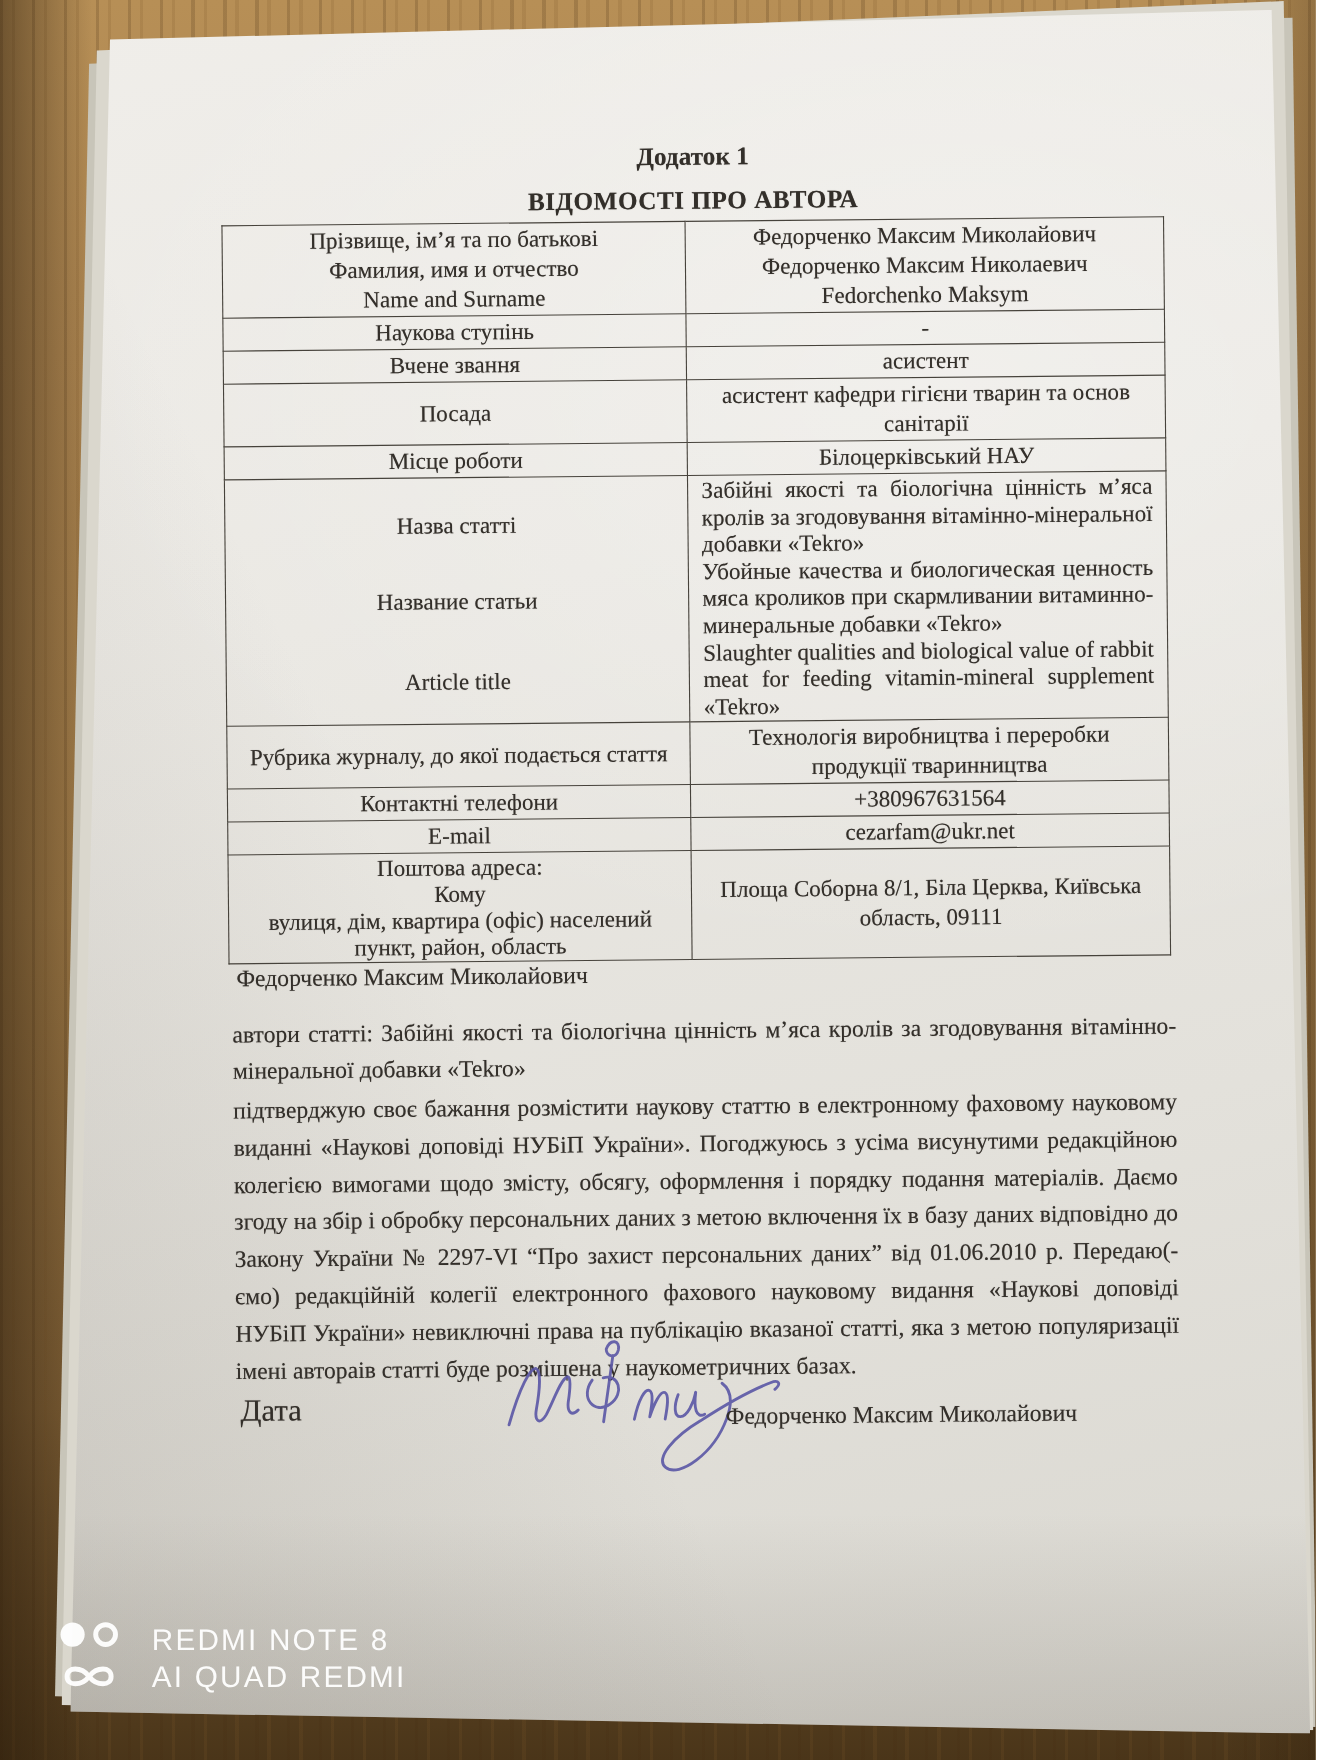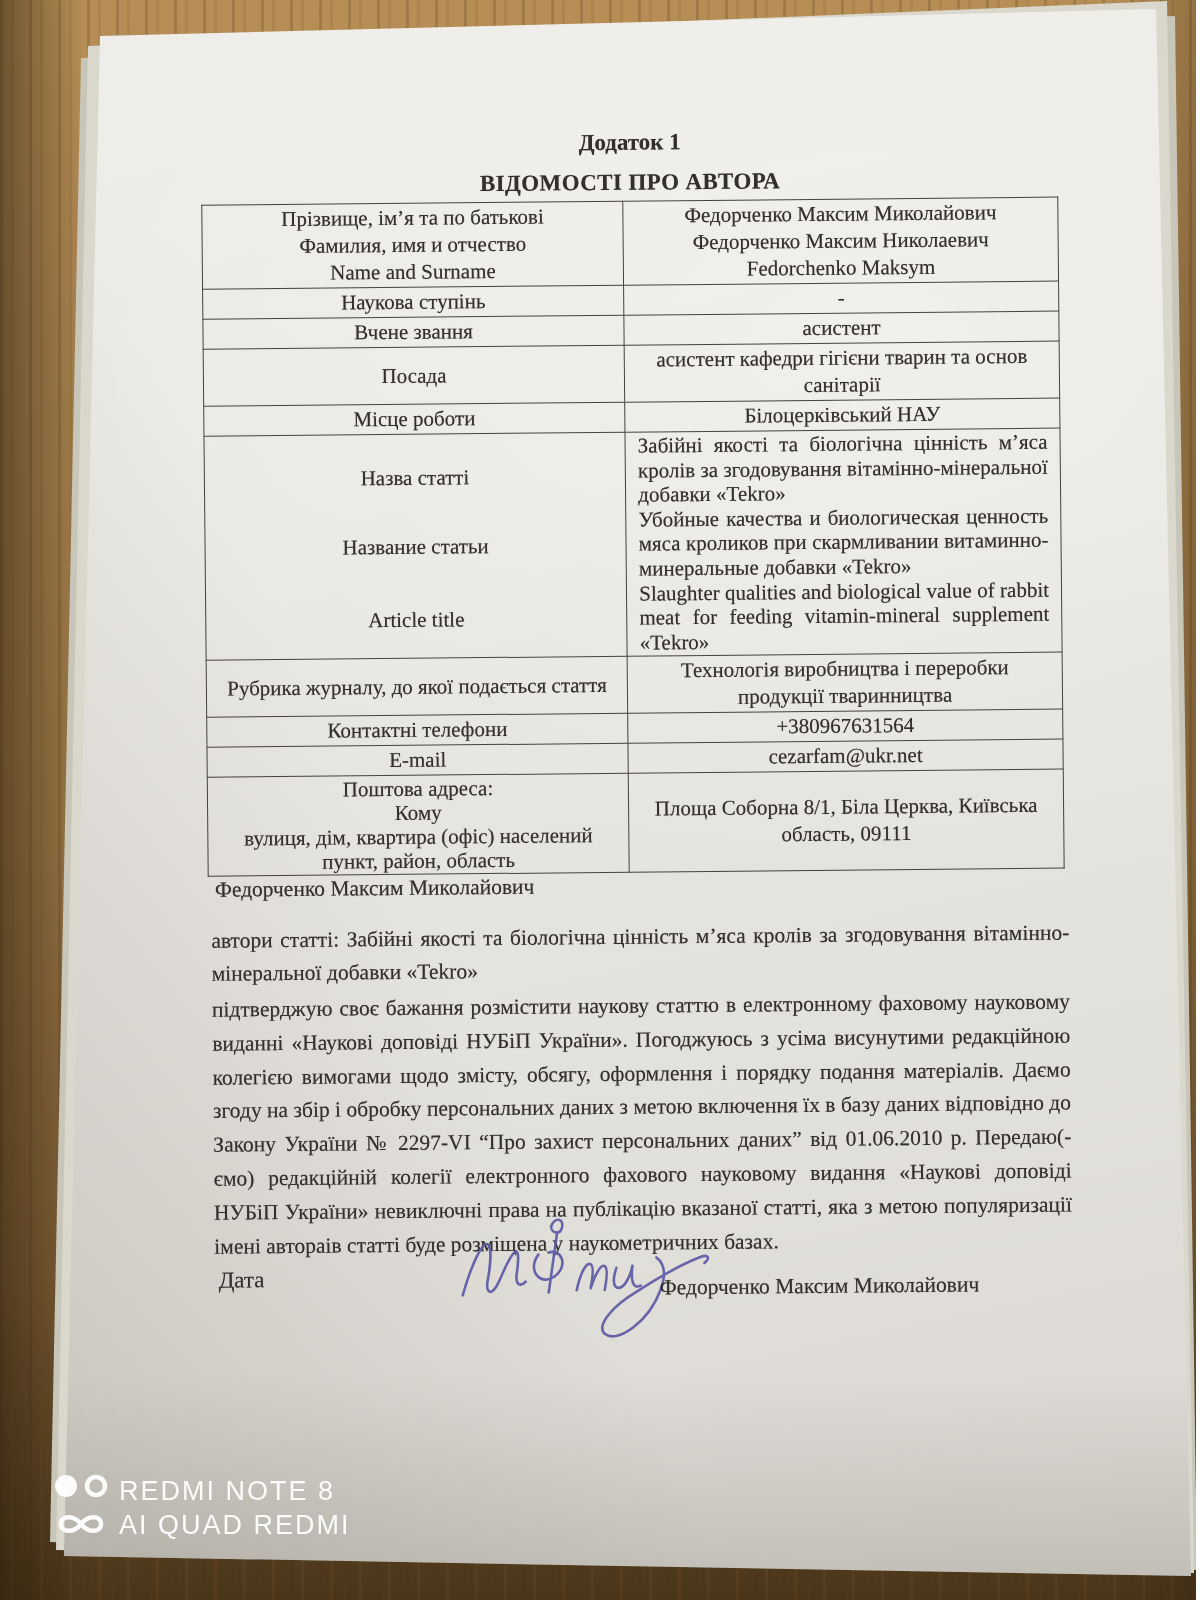--- a/index.html
+++ b/index.html
@@ -55,25 +55,25 @@
   .al-3{margin-top:46px;}
   td.article-val{vertical-align:top;text-align:justify;}
   td.article-val p{margin:0;padding:0 2px;line-height:24.6px;text-align:justify;text-align-last:left;}
   td.addr-label div{line-height:24px;}
   td.addr-val{vertical-align:top;line-height:26px;}
   td.rubric-val{line-height:28px;}
   .statement{position:absolute;top:874px;left:210px;width:858px;font-size:21.5px;}
   .statement .auth-name{margin:0 0 22px 4px;}
   .statement .authors-line{margin:0;line-height:33px;text-align:justify;text-align-last:left;}
   .statement .body-par{margin:3px 0 0 0;line-height:33.8px;text-align:justify;text-align-last:left;}
-  .date-label{position:absolute;top:1264px;left:214px;font-size:23px;}
+  .date-label{position:absolute;top:1264px;left:214px;font-size:28px;}
   .sig-name{position:absolute;top:1276px;left:655px;font-size:21.5px;white-space:nowrap;}
   .signature{position:absolute;left:452px;top:1196px;width:260px;height:150px;}
   .watermark{
-    position:absolute;left:52px;top:1472px;display:flex;align-items:center;gap:3px;
+    position:absolute;left:52px;top:1472px;display:flex;align-items:center;gap:22px;
     font-family:"Liberation Sans", sans-serif;color:rgba(255,255,255,0.95);
   }
   .wm-text{display:flex;flex-direction:column;gap:7px;}
   .wm-line{font-size:27px;letter-spacing:2px;font-weight:400;line-height:27px;}
 </style>
 </head>
 <body>
 
 <div class="photo">
 

